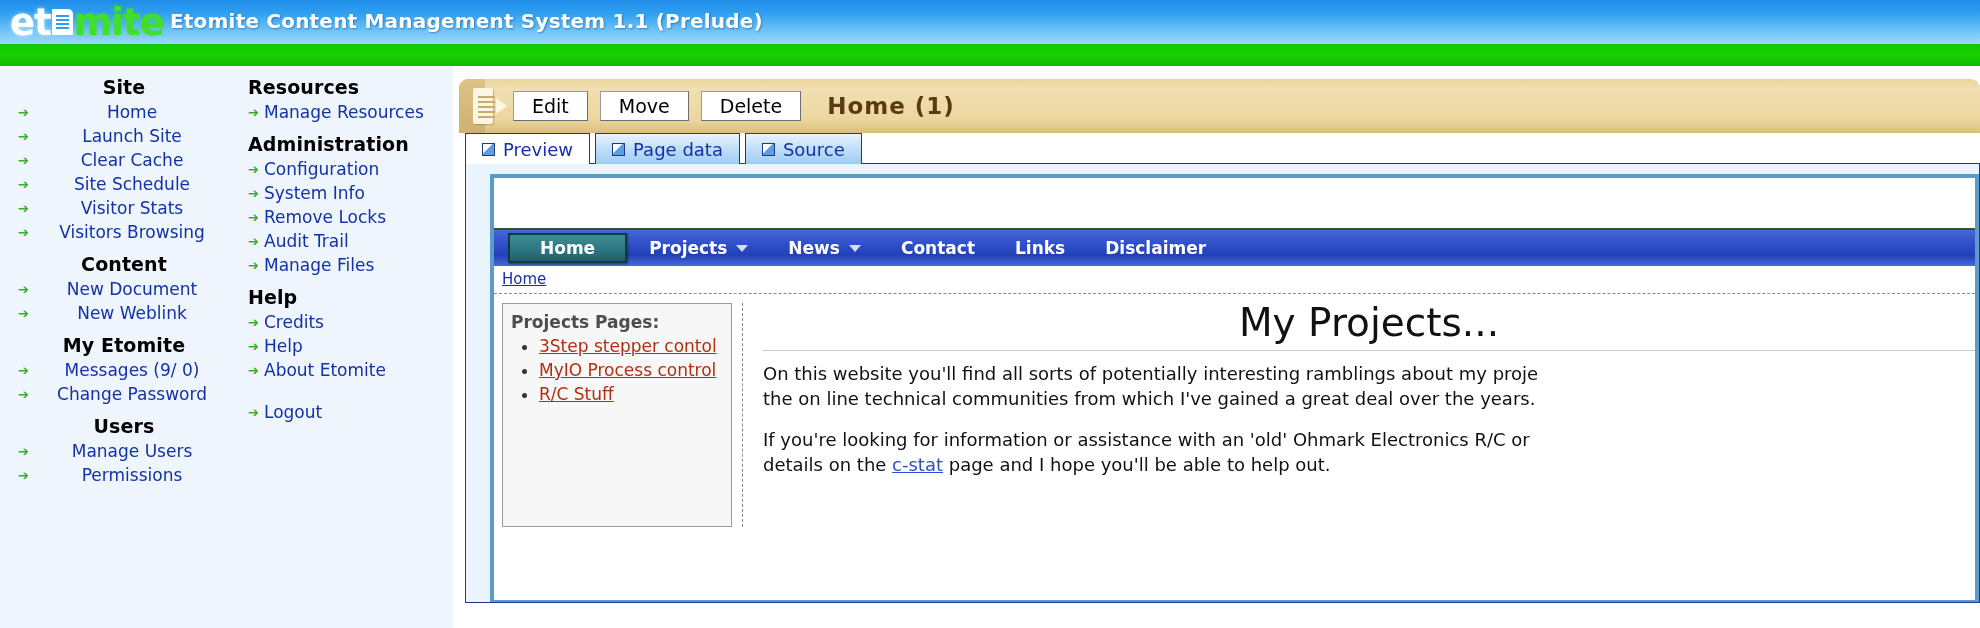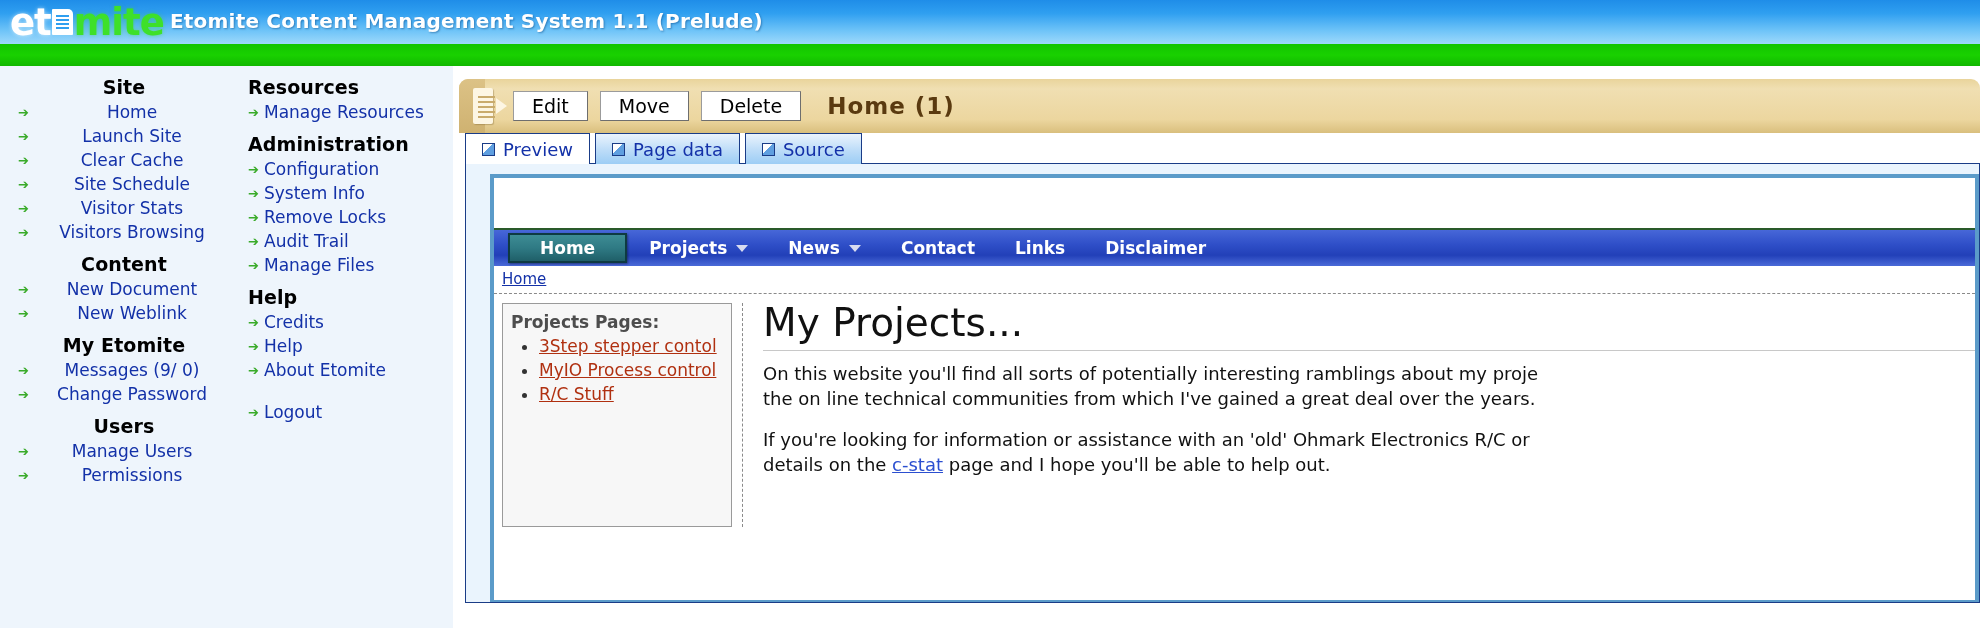--- a/index.html
+++ b/index.html
@@ -330,20 +330,21 @@
     margin-left: 10px;
     min-width: 0;
   }
   #site-h1 {
     font-size: 39px;
     font-weight: normal;
     color: #111;
     margin: 0 0 2px 0;
     line-height: 1.05;
     white-space: nowrap;
+    text-align: center;
   }
   #site-h1-rule { height: 1px; background: #c8c8c8; margin: 6px 0 10px 0; }
   .site-p {
     font-size: 18px;
     line-height: 25px;
     color: #111;
     margin: 0 0 16px 0;
     white-space: nowrap;
   }
   .site-p a { color: #2b4fd0; text-decoration: underline; }

